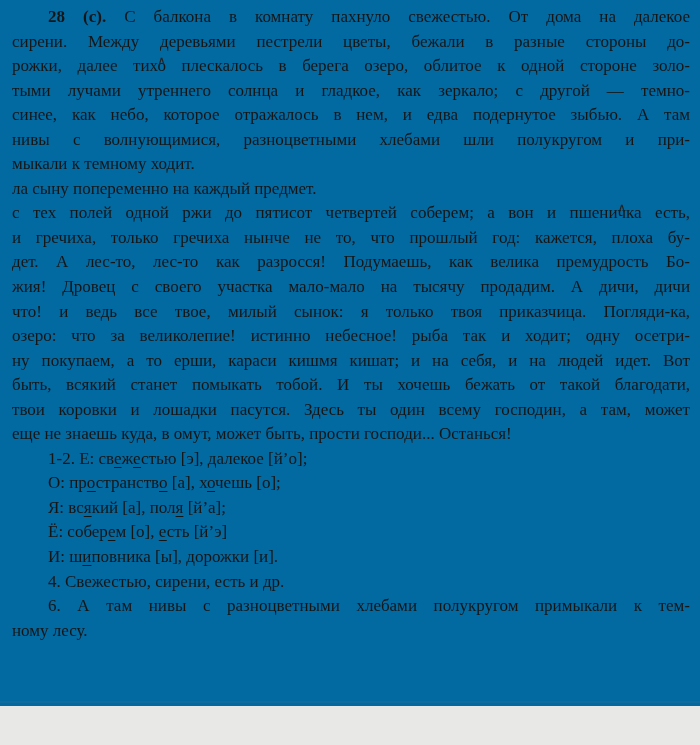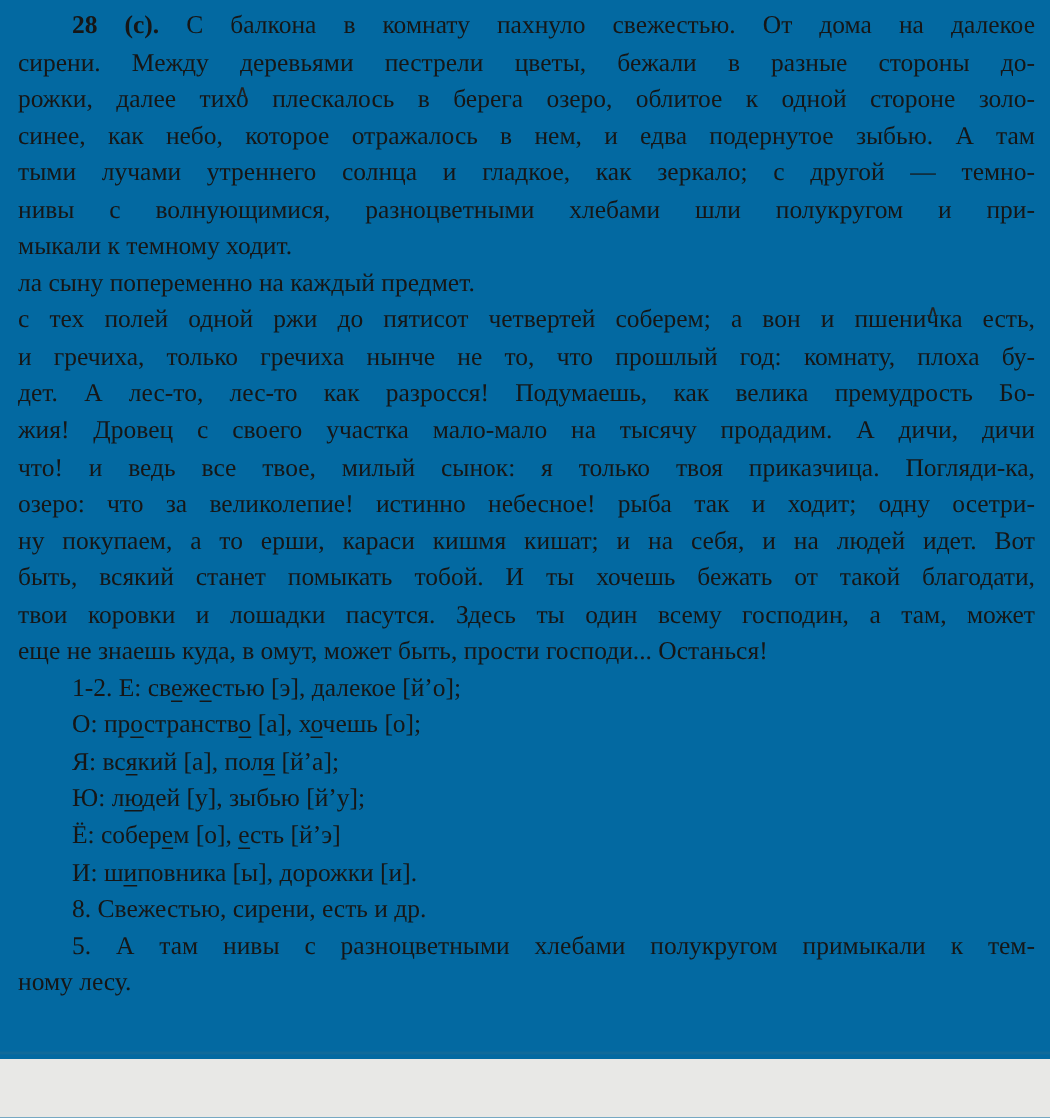--- a/index.html
+++ b/index.html
@@ -58,40 +58,39 @@
   .artifact.a2 { top: 739px; background: rgba(120,120,115,0.18); }
 </style>
 </head>
 <body>
 
 <div class="page">
   <div>
       <div class="line j ind"><b>28 (с).</b> С балкона в комнату пахнуло свежестью. От дома на далекое</div>
       <div class="line j">сирени. Между деревьями пестрели цветы, бежали в разные стороны до-</div>
       <div class="line j">рожки, далее тих<span class="caret">о</span> плескалось в берега озеро, облитое к одной стороне золо-</div>
+      <div class="line j">тыми лучами утреннего солнца и гладкое, как зеркало; с другой — темно-</div>
       <div class="line j">синее, как небо, которое отражалось в нем, и едва подернутое зыбью. А там</div>
-      <div class="line j">тыми лучами утреннего солнца и гладкое, как зеркало; с другой — темно-</div>
       <div class="line j">нивы с волнующимися, разноцветными хлебами шли полукругом и при-</div>
       <div class="line">мыкали к темному ходит.</div>
       <div class="line">ла сыну попеременно на каждый предмет.</div>
       <div class="line j">с тех полей одной ржи до пятисот четвертей соберем; а вон и пшени<span class="caret">ч</span>ка есть,</div>
-      <div class="line j">и гречиха, только гречиха нынче не то, что прошлый год: комнату, плоха бу-</div>
+      <div class="line j">и гречиха, только гречиха нынче не то, что прошлый год: кажется, плоха бу-</div>
       <div class="line j">дет. А лес-то, лес-то как разросся! Подумаешь, как велика премудрость Бо-</div>
       <div class="line j">жия! Дровец с своего участка мало-мало на тысячу продадим. А дичи, дичи</div>
       <div class="line j">что! и ведь все твое, милый сынок: я только твоя приказчица. Погляди-ка,</div>
       <div class="line j">озеро: что за великолепие! истинно небесное! рыба так и ходит; одну осетри-</div>
       <div class="line j">ну покупаем, а то ерши, караси кишмя кишат; и на себя, и на людей идет. Вот</div>
       <div class="line j">быть, всякий станет помыкать тобой. И ты хочешь бежать от такой благодати,</div>
       <div class="line j">твои коровки и лошадки пасутся. Здесь ты один всему господин, а там, может</div>
       <div class="line">еще не знаешь куда, в омут, может быть, прости господи... Останься!</div>
       <div class="line ind">1-2. Е: св<span class="u">е</span>ж<span class="u">е</span>стью [э], далекое [й’о];</div>
       <div class="line ind">О: пр<span class="u">о</span>странств<span class="u">о</span> [а], х<span class="u">о</span>чешь [о];</div>
       <div class="line ind">Я: вс<span class="u">я</span>кий [а], пол<span class="u">я</span> [й’а];</div>
-      <div class="line ind">Ю: л<span class="u">ю</span>дей [у], зыбью [й’у];</div>
       <div class="line ind">Ё: собер<span class="u">е</span>м [о], <span class="u">е</span>сть [й’э]</div>
       <div class="line ind">И: ш<span class="u">и</span>повника [ы], дорожки [и].</div>
-      <div class="line ind">8. Свежестью, сирени, есть и др.</div>
-      <div class="line j ind">5. А там нивы с разноцветными хлебами полукругом примыкали к тем-</div>
+      <div class="line ind">4. Свежестью, сирени, есть и др.</div>
+      <div class="line j ind">6. А там нивы с разноцветными хлебами полукругом примыкали к тем-</div>
       <div class="line">ному лесу.</div>
     </div>
   <div class="artifact a1"></div>
   <div class="artifact a2"></div>
 </div>
 
 </body></html>

